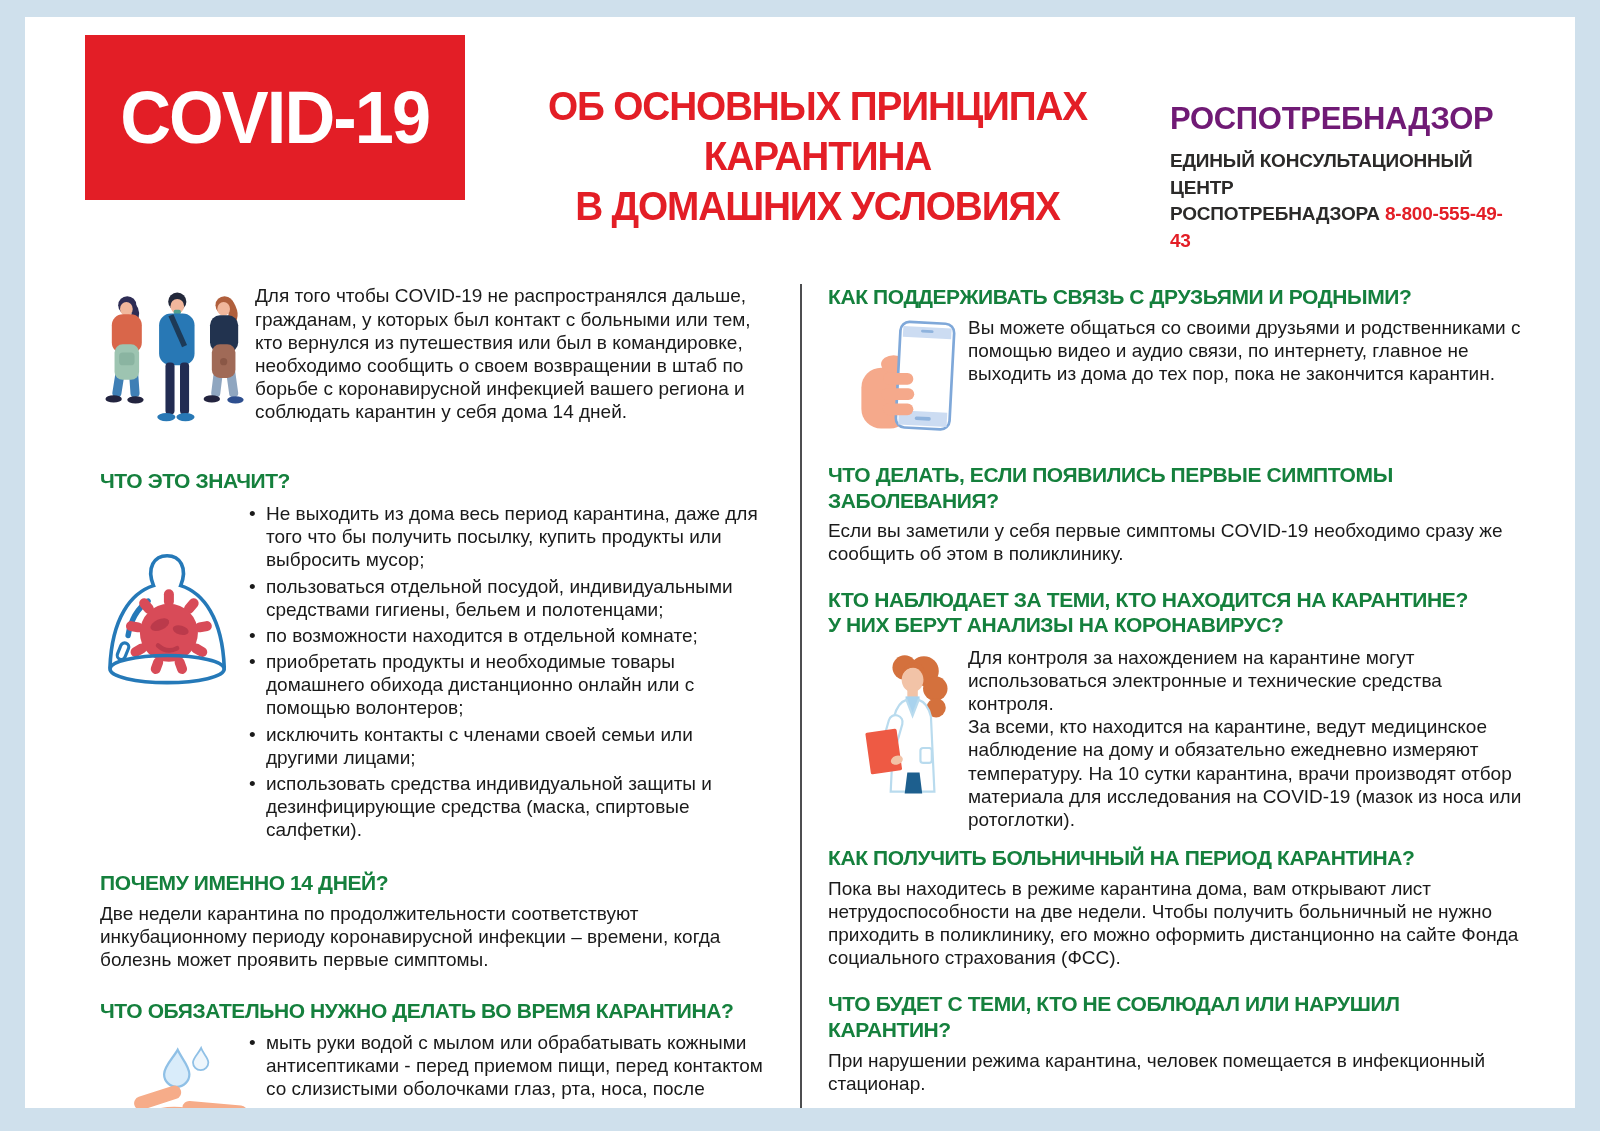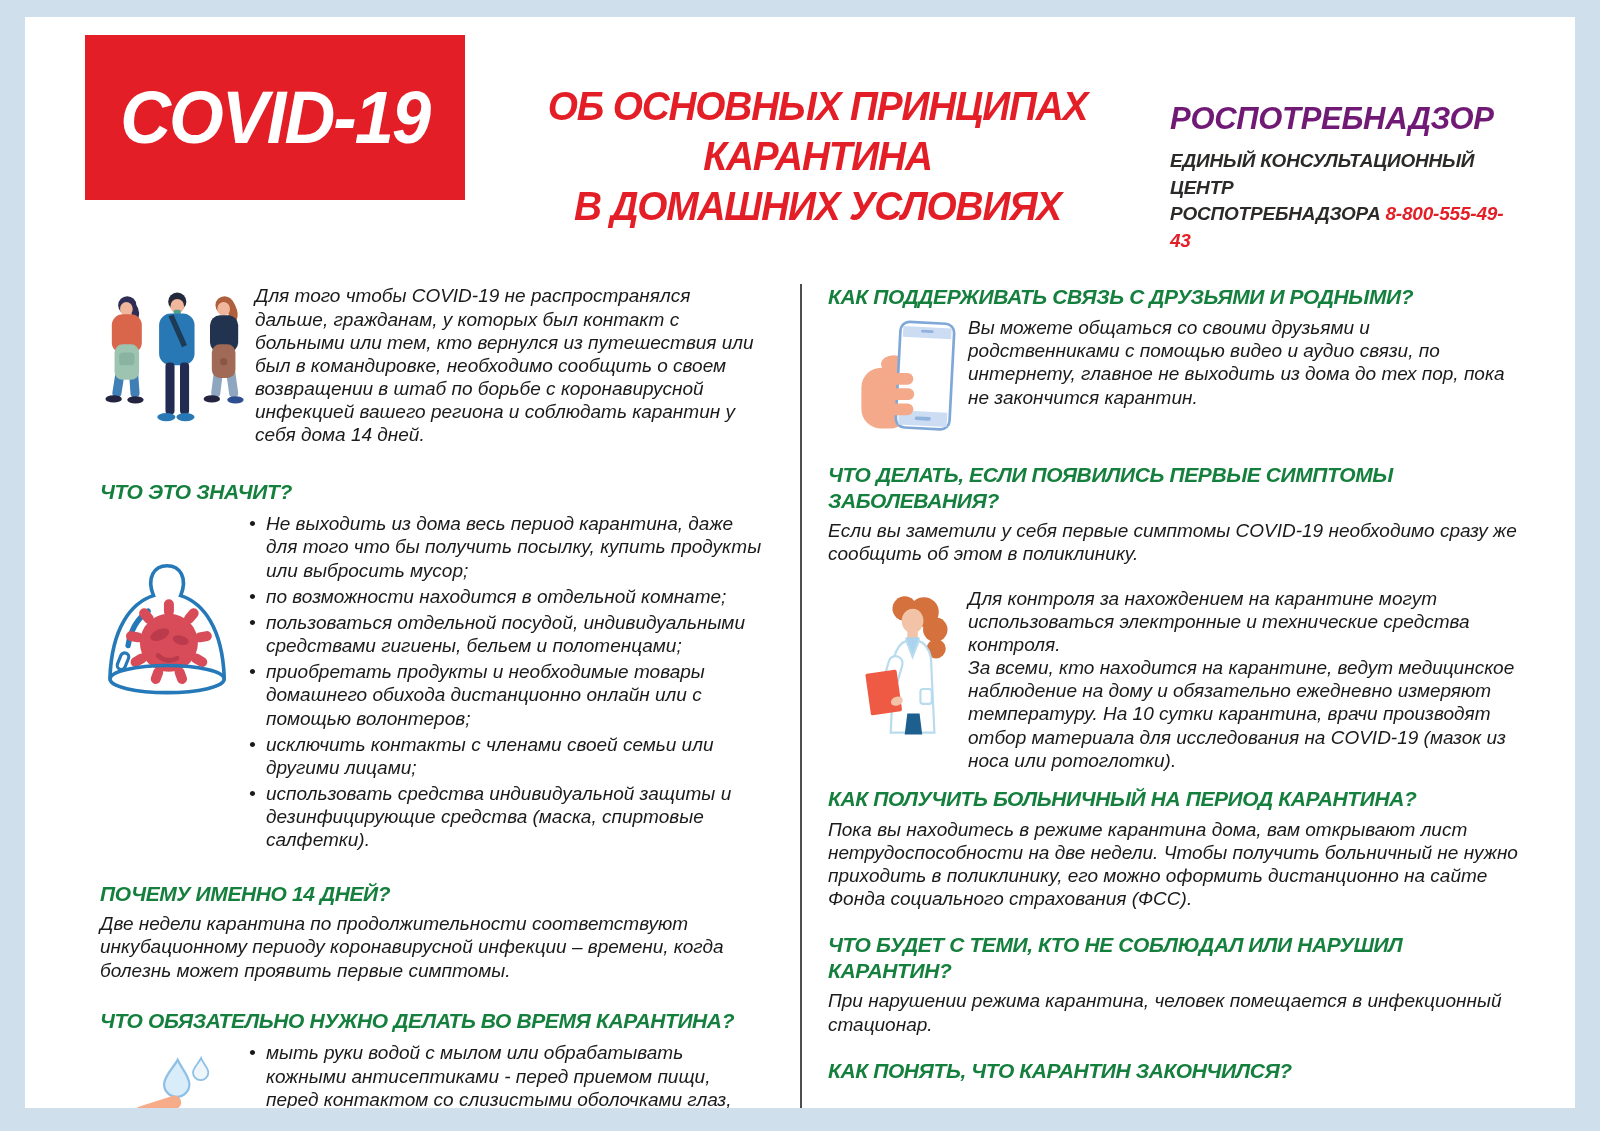--- a/index.html
+++ b/index.html
@@ -4,21 +4,21 @@
 <style>
   html,body{margin:0;padding:0;}
   body{
     width:1600px;height:1131px;
     background:#cfe0ec;
     font-family:"Liberation Sans","DejaVu Sans",sans-serif;
     color:#1a1a1a;
     -webkit-font-smoothing:antialiased;
   }
   .canvas{width:1600px;height:1131px;box-sizing:border-box;padding:17px 25px 23px 25px;background:#cfe0ec;}
-  .page{background:#ffffff;width:100%;height:100%;box-sizing:border-box;overflow:hidden;font-style:italic;}
+  .page{background:#ffffff;width:100%;height:100%;box-sizing:border-box;overflow:hidden;}
 
   
   .header{display:flex;padding:12px 55px 0 60px;}
   .badge{
     background:#e31e26;width:380px;height:165px;flex-shrink:0;margin-top:6px;
     display:flex;align-items:center;justify-content:center;
   }
   .badge span{
     color:#fff;font-size:74px;font-weight:bold;letter-spacing:-2px;
     transform:scaleX(0.95);white-space:nowrap;
@@ -138,22 +138,22 @@
                 <circle r="32"></circle>
                 <ellipse cx="-10" cy="-9" rx="11" ry="6" fill="#bb3a4b" transform="rotate(-25 -10 -9)"></ellipse>
                 <ellipse cx="13" cy="-3" rx="9" ry="5" fill="#bb3a4b" transform="rotate(15 13 -3)"></ellipse>
                 <path d="M-12 14 q10 9 21 3" stroke="#bb3a4b" stroke-width="5" fill="none" stroke-linecap="round"></path>
               </g>
               <ellipse cx="74" cy="132" rx="63" ry="15" fill="none" stroke="#2579b8" stroke-width="4"></ellipse>
             </svg>
           </div>
           <ul class="bullets">
             <li>Не выходить из дома весь период карантина, даже для того что бы получить посылку, купить продукты или выбросить мусор;</li>
+            <li>пользоваться отдельной посудой, индивидуальными средствами гигиены, бельем и полотенцами;</li>
             <li>по возможности находится в отдельной комнате;</li>
-            <li>пользоваться отдельной посудой, индивидуальными средствами гигиены, бельем и полотенцами;</li>
             <li>приобретать продукты и необходимые товары домашнего обихода дистанционно онлайн или с помощью волонтеров;</li>
             <li>исключить контакты с членами своей семьи или другими лицами;</li>
             <li>использовать средства индивидуальной защиты и дезинфицирующие средства (маска, спиртовые салфетки).</li>
           </ul>
         </div>
       </div>
 
       <div class="sec" style="margin-bottom:26px;">
         <div class="h">ПОЧЕМУ ИМЕННО 14 ДНЕЙ?</div>
         <div class="p">Две недели карантина по продолжительности соответствуют инкубационному периоду коронавирусной инфекции – времени, когда болезнь может проявить первые симптомы.</div>
@@ -212,20 +212,24 @@
           <div class="p">Вы можете общаться со своими друзьями и родственниками с помощью видео и аудио связи, по интернету, главное не выходить из дома до тех пор, пока не закончится карантин.</div>
         </div>
       </div>
 
       <div class="sec" style="margin-bottom:21px;">
         <div class="h">ЧТО ДЕЛАТЬ, ЕСЛИ ПОЯВИЛИСЬ ПЕРВЫЕ СИМПТОМЫ ЗАБОЛЕВАНИЯ?</div>
         <div class="p">Если вы заметили у себя первые симптомы COVID-19 необходимо сразу же сообщить об этом в поликлинику.</div>
       </div>
 
       <div class="sec" style="margin-bottom:14px;">
+        <div class="h" style="margin-bottom:8px;">
+          <div>КТО НАБЛЮДАЕТ ЗА ТЕМИ, КТО НАХОДИТСЯ НА КАРАНТИНЕ?</div>
+          <div>У НИХ БЕРУТ АНАЛИЗЫ НА КОРОНАВИРУС?</div>
+        </div>
         <div class="row">
           <div class="icon-col" style="width:140px;padding-left:26px;box-sizing:border-box;">
             <svg width="118" height="148" viewBox="0 0 135 168">
               <circle cx="80" cy="28" r="17" fill="#d4713d"></circle>
               <circle cx="93" cy="48" r="14" fill="#d4713d"></circle>
               <circle cx="94" cy="70" r="11" fill="#d4713d"></circle>
               <circle cx="58" cy="24" r="14" fill="#d4713d"></circle>
               <ellipse cx="67" cy="38" rx="12.5" ry="14" fill="#f2c3a7"></ellipse>
               <path d="M54 33 q4 -15 14 -15 q11 0 14 13 q-7 -7 -14 -7 q-8 0 -14 9 Z" fill="#d4713d"></path>
               <rect x="61" y="49" width="12" height="11" fill="#f2c3a7"></rect>

